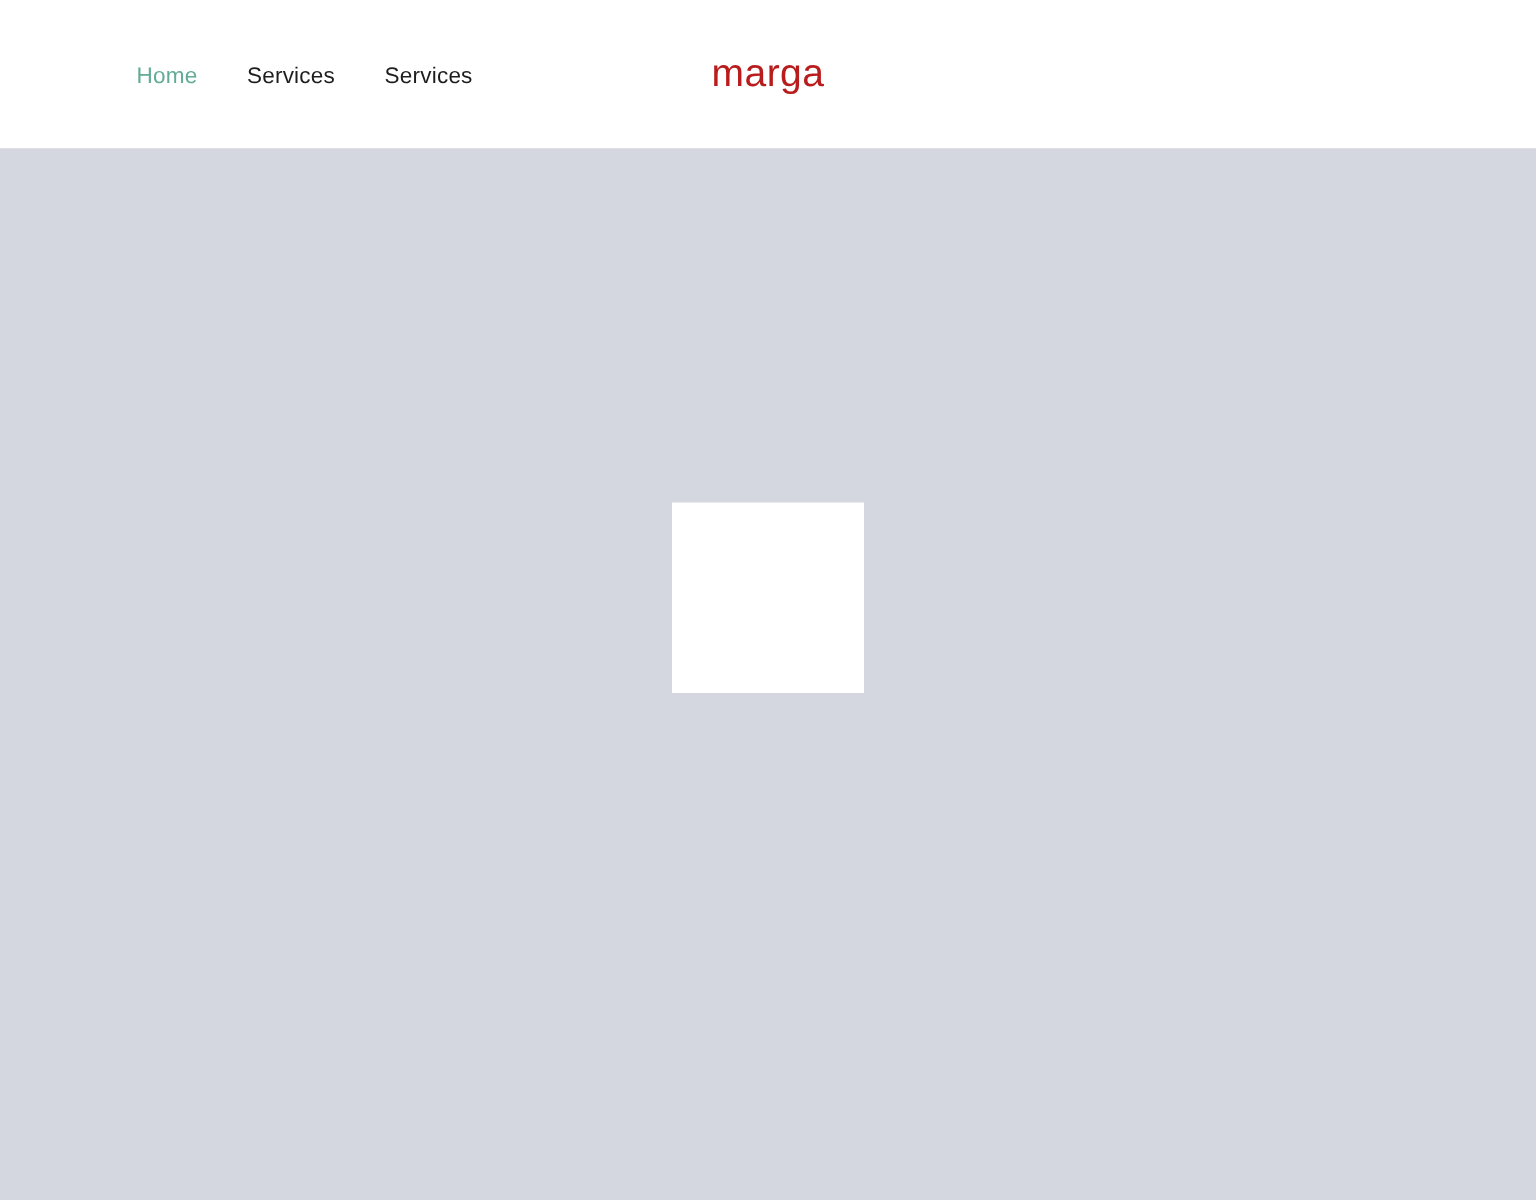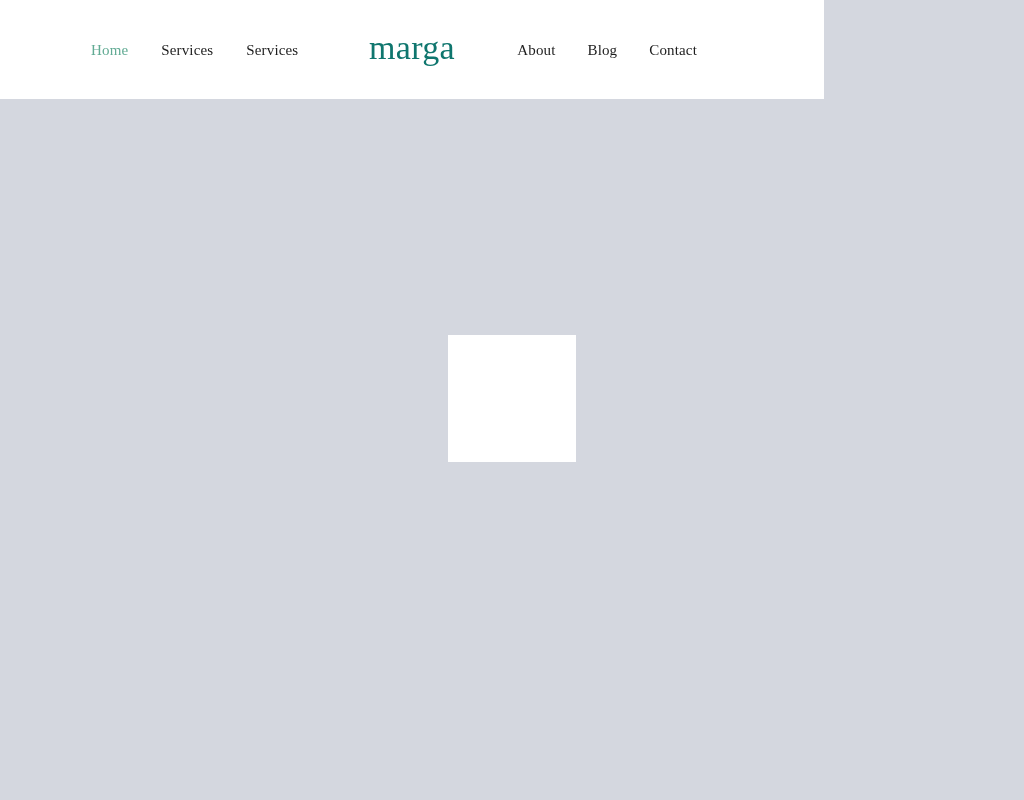--- a/index.html
+++ b/index.html
@@ -13,26 +13,25 @@
 
   body {
     font-family: "Liberation Sans", sans-serif;
     background: #d4d7df;
     -webkit-font-smoothing: antialiased;
   }
 
   
   .site-header {
     position: relative;
-    width: 824px;
+    width: 1024px;
     height: 99px;
     background: #ffffff;
     display: flex;
     align-items: center;
-    font-family: Liberation Serif, serif;
   }
 
   .nav-group {
     display: flex;
     align-items: center;
     position: absolute;
     top: 0;
     height: 99px;
   }
 
@@ -69,24 +68,24 @@
     right: 0;
     top: 0;
     height: 99px;
     display: flex;
     align-items: center;
     justify-content: center;
     pointer-events: none;
   }
 
   .brand-logo {
-    font-size: 34px;
+    font-size: 26px;
     line-height: 1;
     font-weight: 400;
-    color: #0f766e;
+    color: #b91c1c;
     letter-spacing: 0.3px;
     cursor: pointer;
     pointer-events: auto;
     position: relative;
     top: -2px;
     text-decoration: none;
   }
 
   
   .page-body {
@@ -114,23 +113,18 @@
   <nav class="nav-group left">
     <a class="nav-link is-active" href="#">Home</a>
     <a class="nav-link" href="#">Services</a>
     <a class="nav-link" href="#">Services</a>
   </nav>
 
   <div class="brand">
     <a class="brand-logo" href="#">marga</a>
   </div>
 
-  <nav class="nav-group right">
-    <a class="nav-link" href="#">About</a>
-    <a class="nav-link" href="#">Blog</a>
-    <a class="nav-link" href="#">Contact</a>
-  </nav>
 
 </header>
 
 <main class="page-body">
   <div class="hero-media"></div>
 </main>
 
 </body></html>

